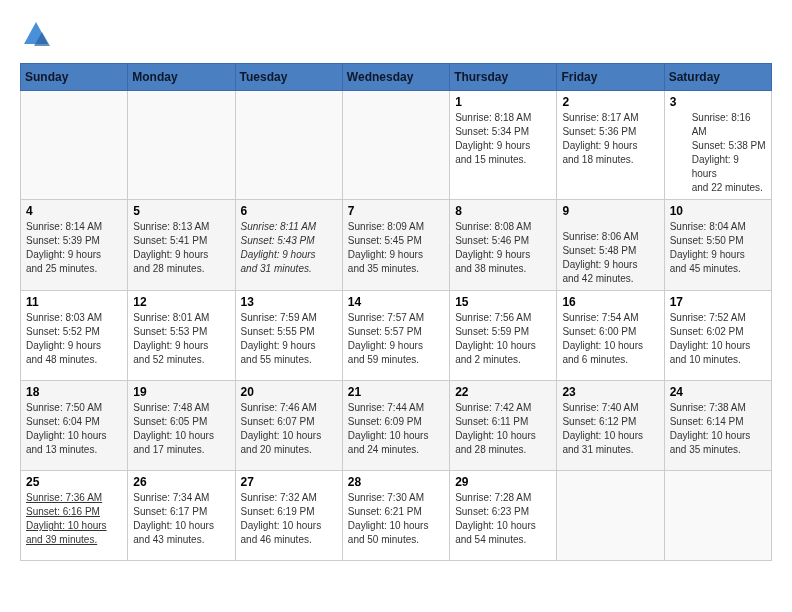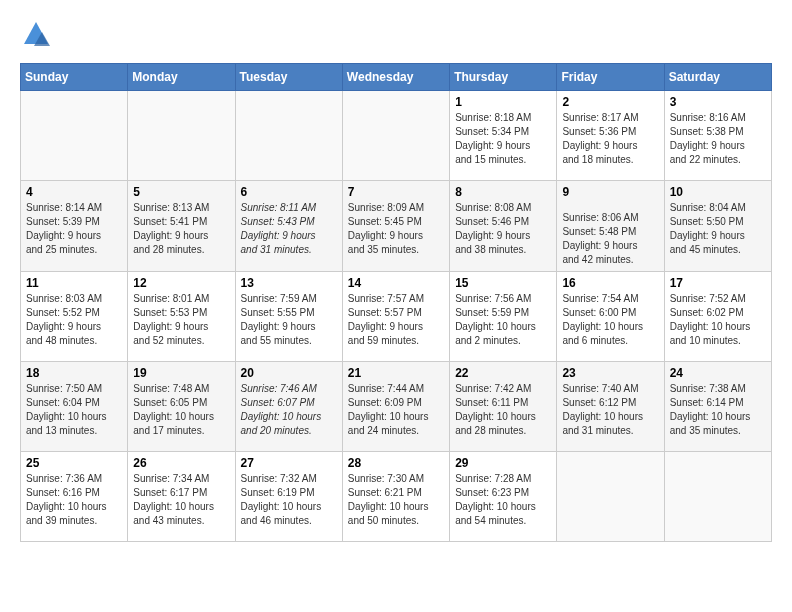--- a/index.html
+++ b/index.html
@@ -46,21 +46,21 @@
       font-size: 16px;
       color: #333;
     }
     table {
       width: 100%;
       border-collapse: collapse;
       font-size: 11px;
     }
     thead tr th {
       background-color: #4a7fc1;
-      color: #ffffff;
+      color: #0f172a;
       padding: 6px 4px;
       text-align: left;
       font-size: 12px;
       font-weight: bold;
       border: 1px solid #3a6aad;
     }
     tbody tr td {
       border: 1px solid #ccc;
       vertical-align: top;
       padding: 4px 5px;
@@ -137,21 +137,21 @@
         </td>
         <td>
           <span class="day-number">2</span>
           <div class="day-info" style="white-space: pre-line;">Sunrise: 8:17 AM
 Sunset: 5:36 PM
 Daylight: 9 hours
 and 18 minutes.</div>
         </td>
         <td>
           <span class="day-number">3</span>
-          <div class="day-info" style="white-space: pre-line;">Sunrise: 8:16 AM
+          <div class="day-info" style="white-space: pre-line; margin-left: 22px;">Sunrise: 8:16 AM
 Sunset: 5:38 PM
 Daylight: 9 hours
 and 22 minutes.</div>
         </td>
       </tr>
       <tr>
         <td>
           <span class="day-number">4</span>
           <div class="day-info" style="white-space: pre-line;">Sunrise: 8:14 AM
 Sunset: 5:39 PM
@@ -262,21 +262,21 @@
         </td>
         <td>
           <span class="day-number">19</span>
           <div class="day-info" style="white-space: pre-line;">Sunrise: 7:48 AM
 Sunset: 6:05 PM
 Daylight: 10 hours
 and 17 minutes.</div>
         </td>
         <td>
           <span class="day-number">20</span>
-          <div class="day-info" style="white-space: pre-line; font-style: italic;">Sunrise: 7:46 AM
+          <div class="day-info" style="white-space: pre-line;">Sunrise: 7:46 AM
 Sunset: 6:07 PM
 Daylight: 10 hours
 and 20 minutes.</div>
         </td>
         <td>
           <span class="day-number">21</span>
           <div class="day-info" style="white-space: pre-line;">Sunrise: 7:44 AM
 Sunset: 6:09 PM
 Daylight: 10 hours
 and 24 minutes.</div>
@@ -299,21 +299,21 @@
           <span class="day-number">24</span>
           <div class="day-info" style="white-space: pre-line;">Sunrise: 7:38 AM
 Sunset: 6:14 PM
 Daylight: 10 hours
 and 35 minutes.</div>
         </td>
       </tr>
       <tr>
         <td>
           <span class="day-number">25</span>
-          <div class="day-info" style="white-space: pre-line;">Sunrise: 7:36 AM
+          <div class="day-info" style="white-space: pre-line; text-decoration: underline;">Sunrise: 7:36 AM
 Sunset: 6:16 PM
 Daylight: 10 hours
 and 39 minutes.</div>
         </td>
         <td>
           <span class="day-number">26</span>
           <div class="day-info" style="white-space: pre-line;">Sunrise: 7:34 AM
 Sunset: 6:17 PM
 Daylight: 10 hours
 and 43 minutes.</div>

